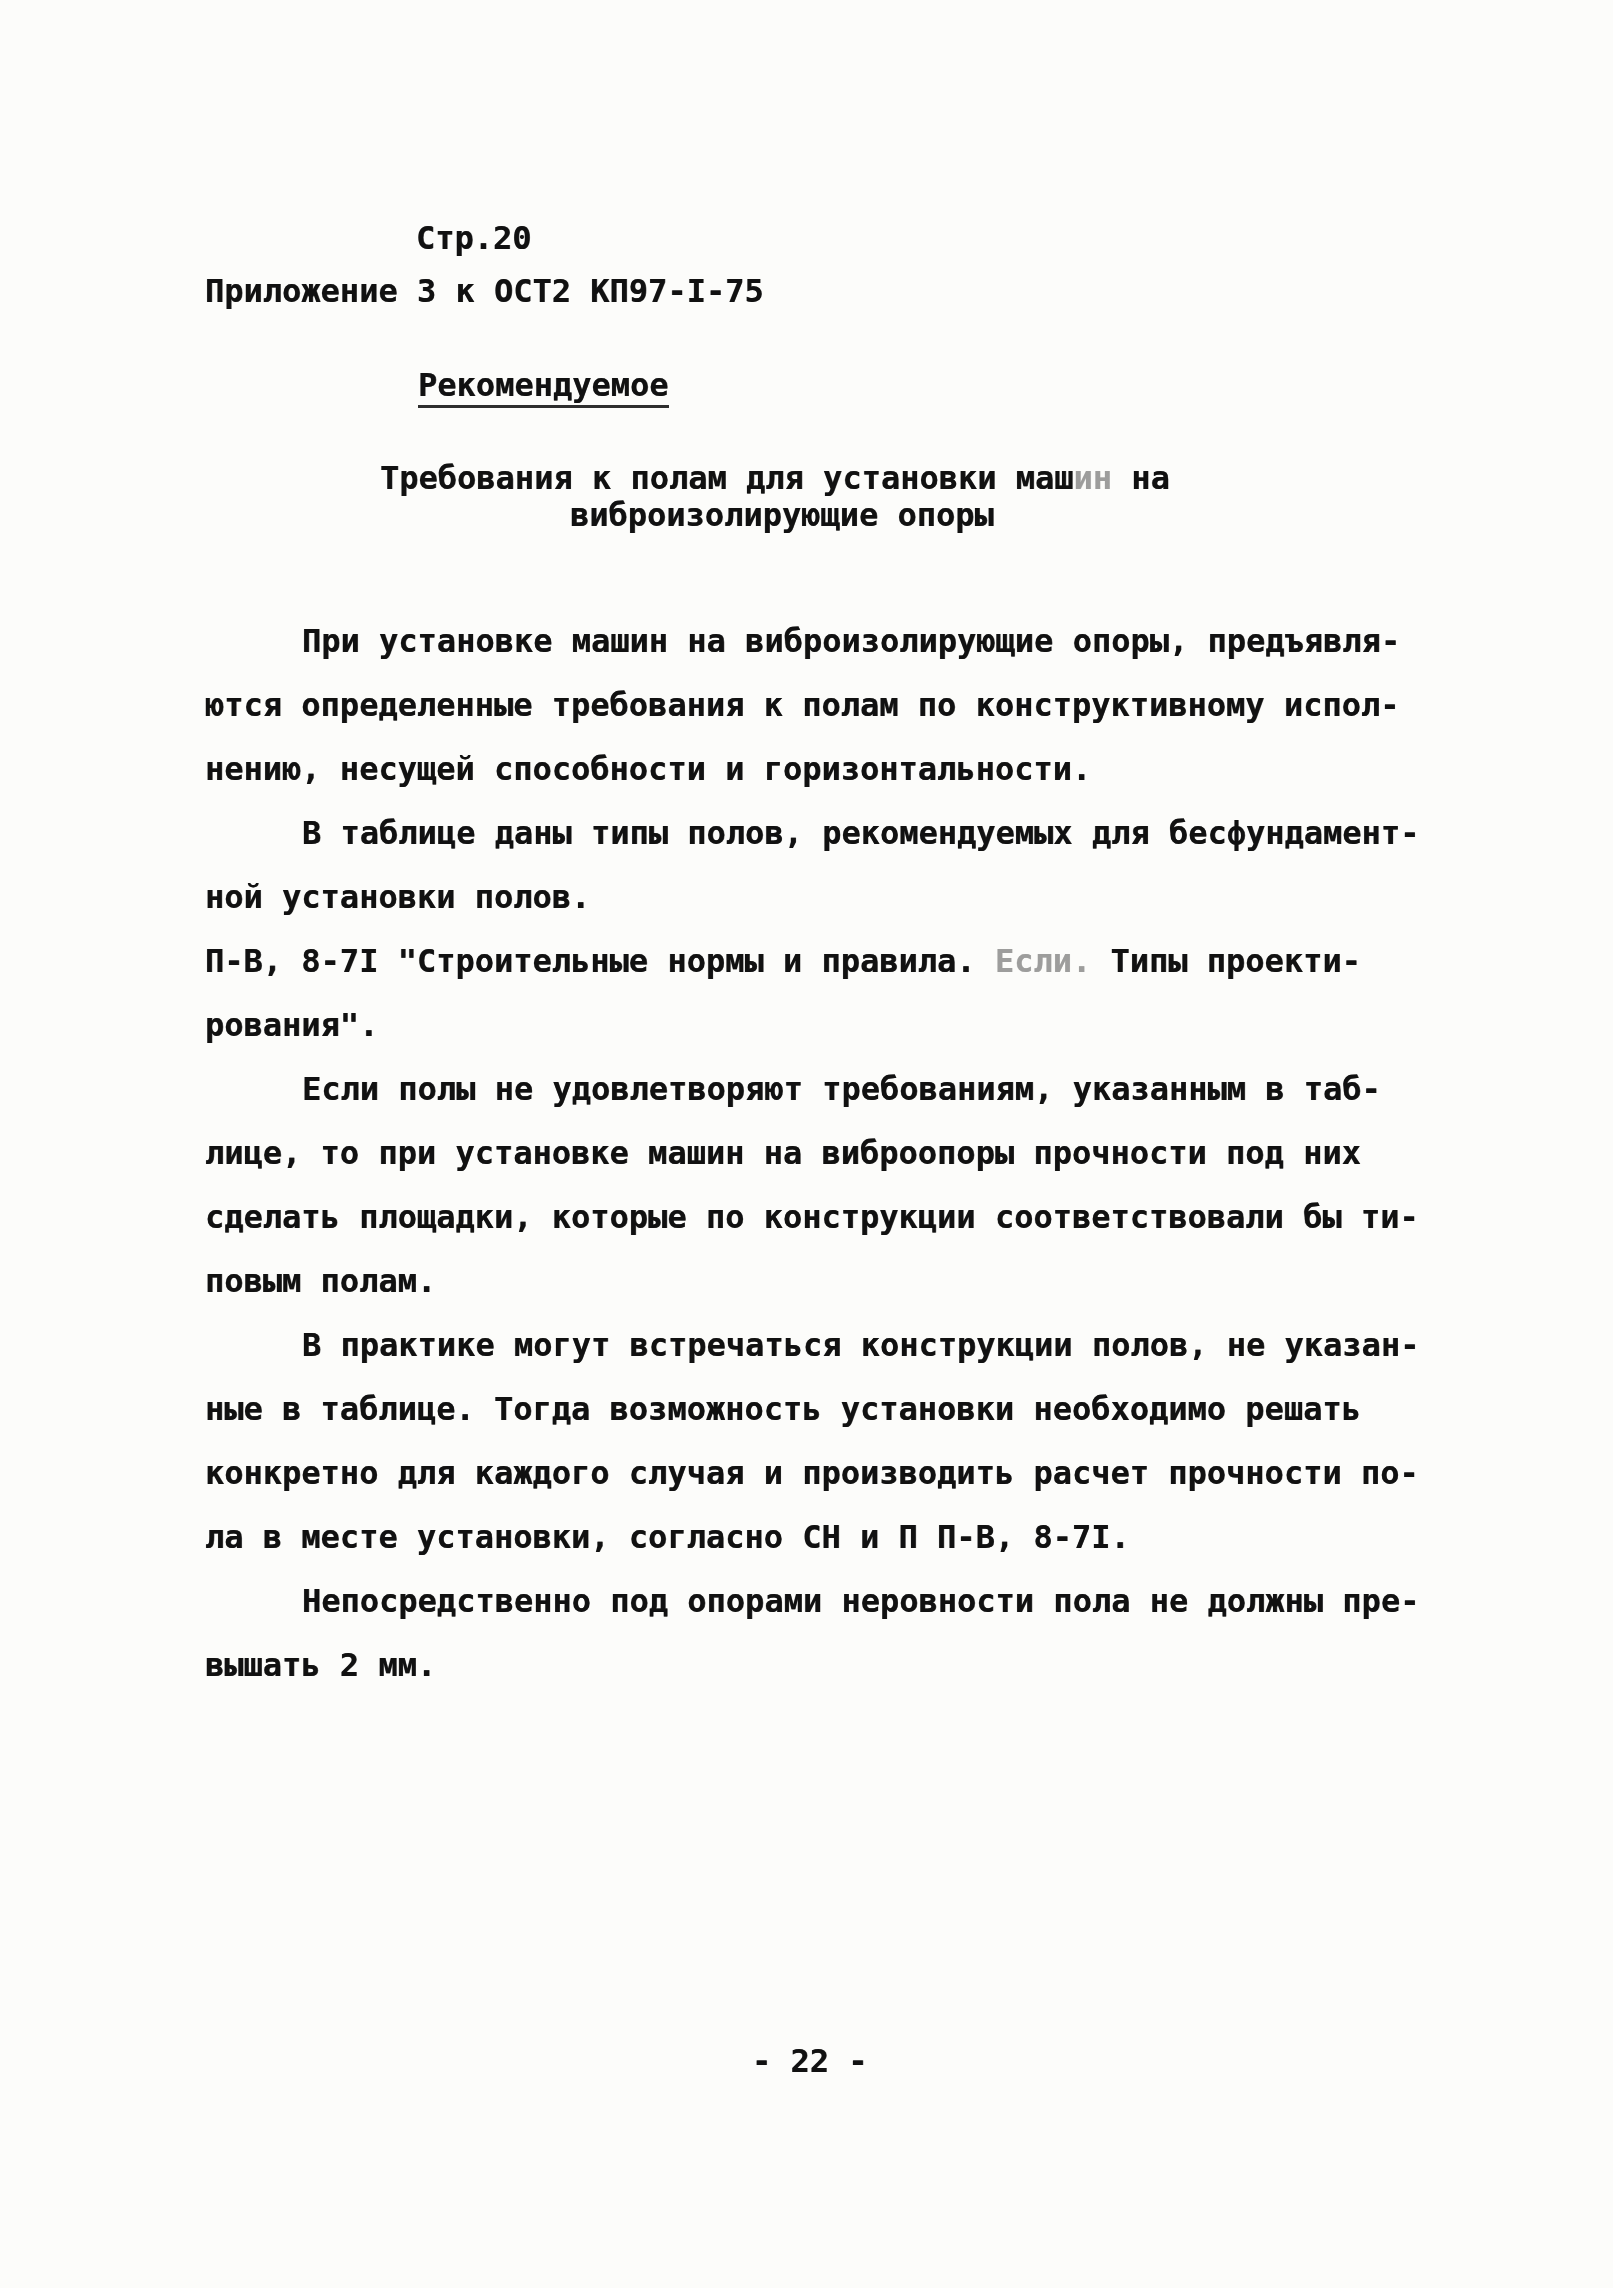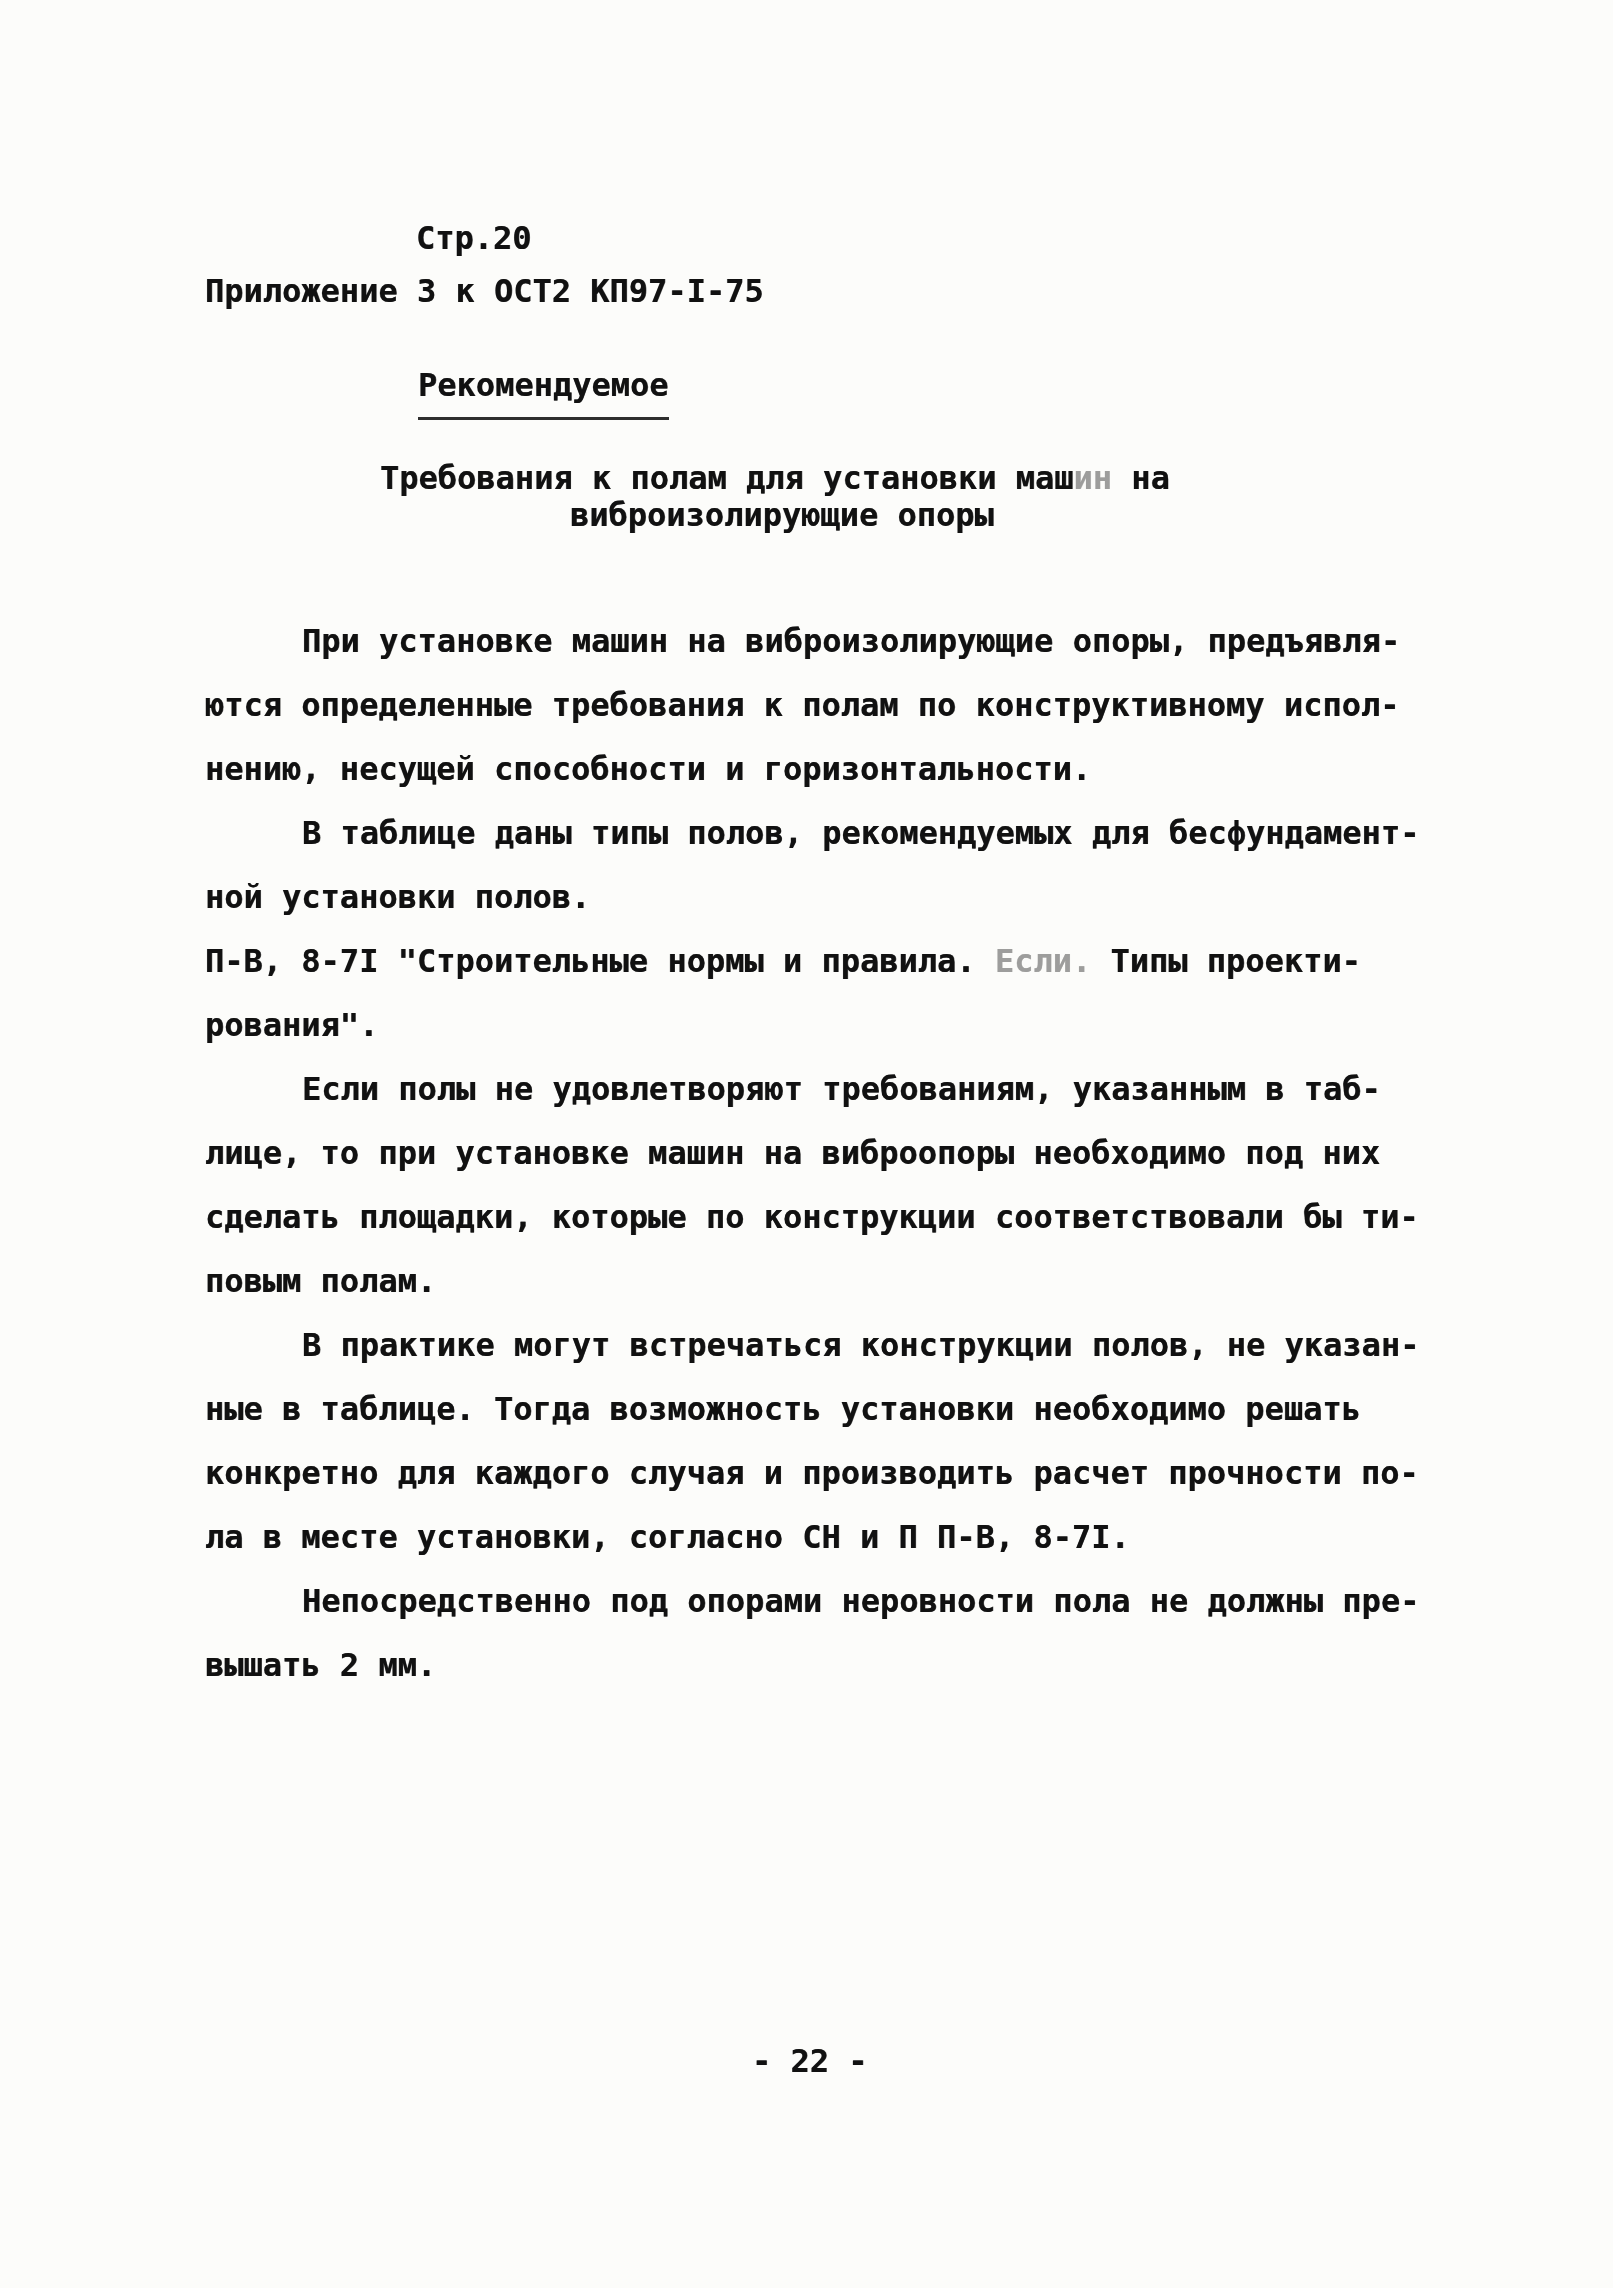--- a/index.html
+++ b/index.html
@@ -38,21 +38,21 @@
   .line {
     line-height: 64px;
     height: 64px;
     white-space: pre;
   }
   .indent { padding-left: 97px; }
   .faded { opacity: 0.40; filter: blur(0.6px); }
   .underlined {
     display: inline-block;
     border-bottom: 3.7px solid rgba(17,17,17,0.88);
-    padding-bottom: 13px;
+    padding-bottom: 1px;
   }
 </style>
 </head>
 <body>
 
 <div class="page">
 
   <div class="abs ink" style="left:416px; top:220px;text-align:right;">Стр.20</div>
 
   <div class="abs ink" style="left:205px; top:273px;">Приложение 3 к ОСТ2 КП97-I-75</div>
@@ -67,21 +67,21 @@
 
   <div class="body-block ink">
     <div class="line indent">При установке машин на виброизолирующие опоры, предъявля-</div>
     <div class="line">ются определенные требования к полам по конструктивному испол-</div>
     <div class="line">нению, несущей способности и горизонтальности.</div>
     <div class="line indent">В таблице даны типы полов, рекомендуемых для бесфундамент-</div>
     <div class="line">ной установки полов.</div>
     <div class="line"><span>П-В, 8-7I "Строительные нормы и правила. </span><span class="faded">Если.</span><span> Типы проекти-</span></div>
     <div class="line">рования".</div>
     <div class="line indent">Если полы не удовлетворяют требованиям, указанным в таб-</div>
-    <div class="line">лице, то при установке машин на виброопоры необходимо под них</div>
+    <div class="line">лице, то при установке машин на виброопоры прочности под них</div>
     <div class="line">сделать площадки, которые по конструкции соответствовали бы ти-</div>
     <div class="line">повым полам.</div>
     <div class="line indent">В практике могут встречаться конструкции полов, не указан-</div>
     <div class="line">ные в таблице. Тогда возможность установки необходимо решать</div>
     <div class="line">конкретно для каждого случая и производить расчет прочности по-</div>
     <div class="line">ла в месте установки, согласно СН и П П-В, 8-7I.</div>
     <div class="line indent">Непосредственно под опорами неровности пола не должны пре-</div>
     <div class="line">вышать 2 мм.</div>
   </div>
 

